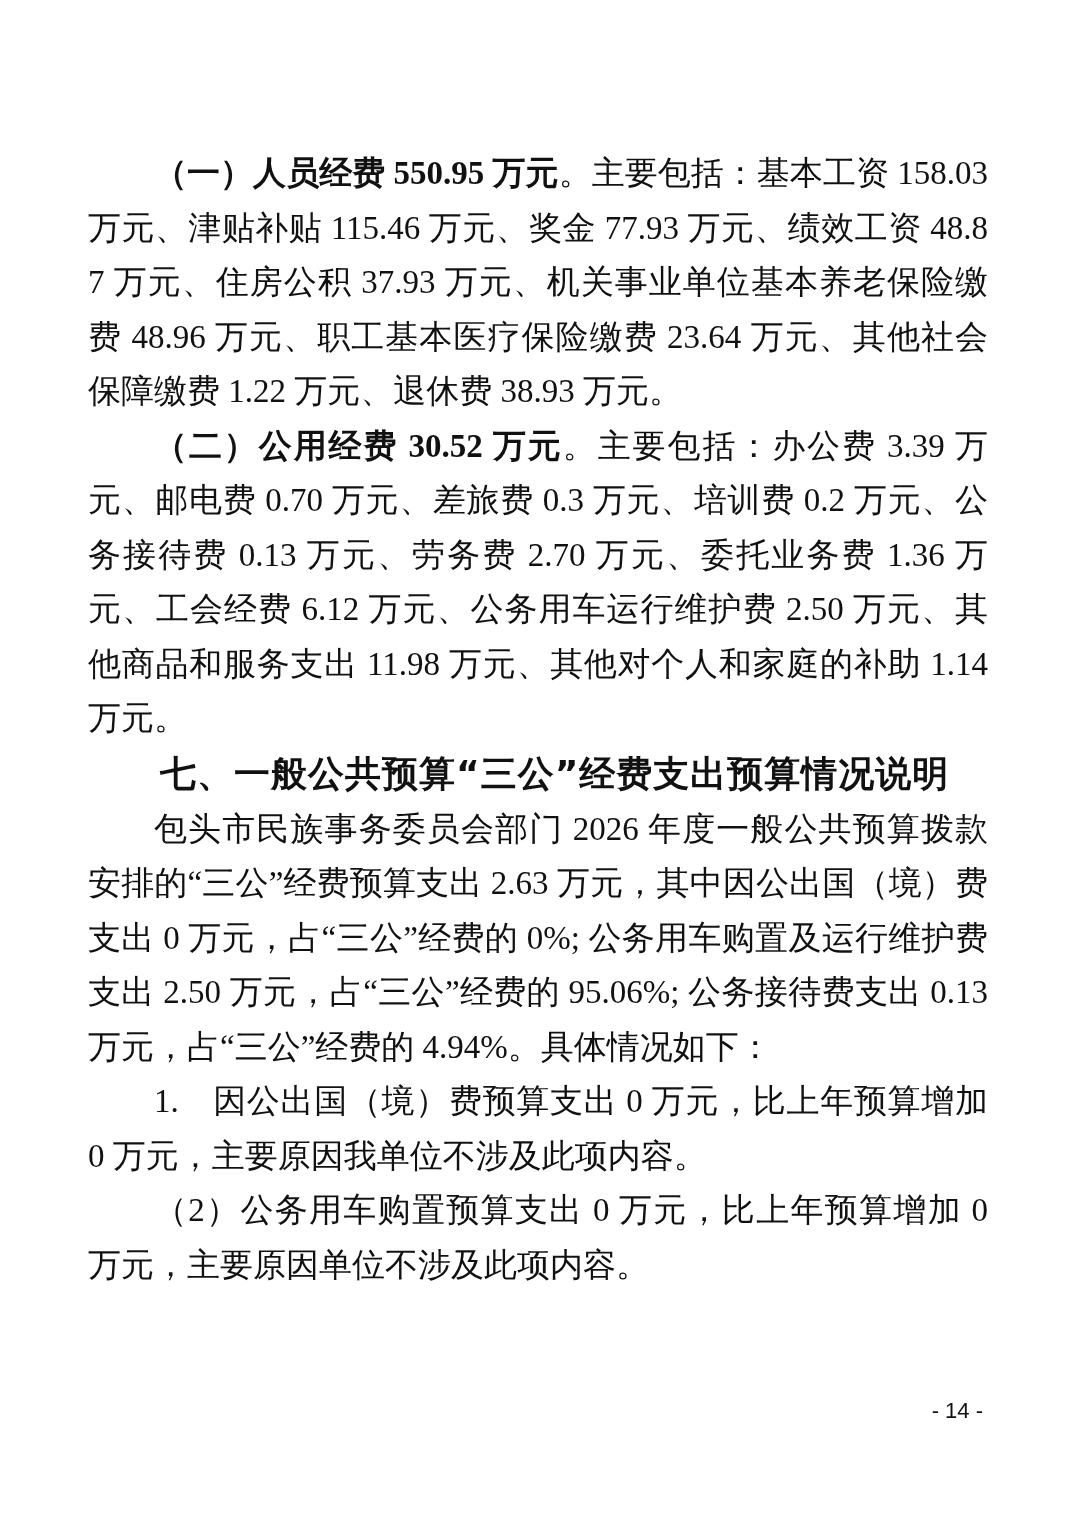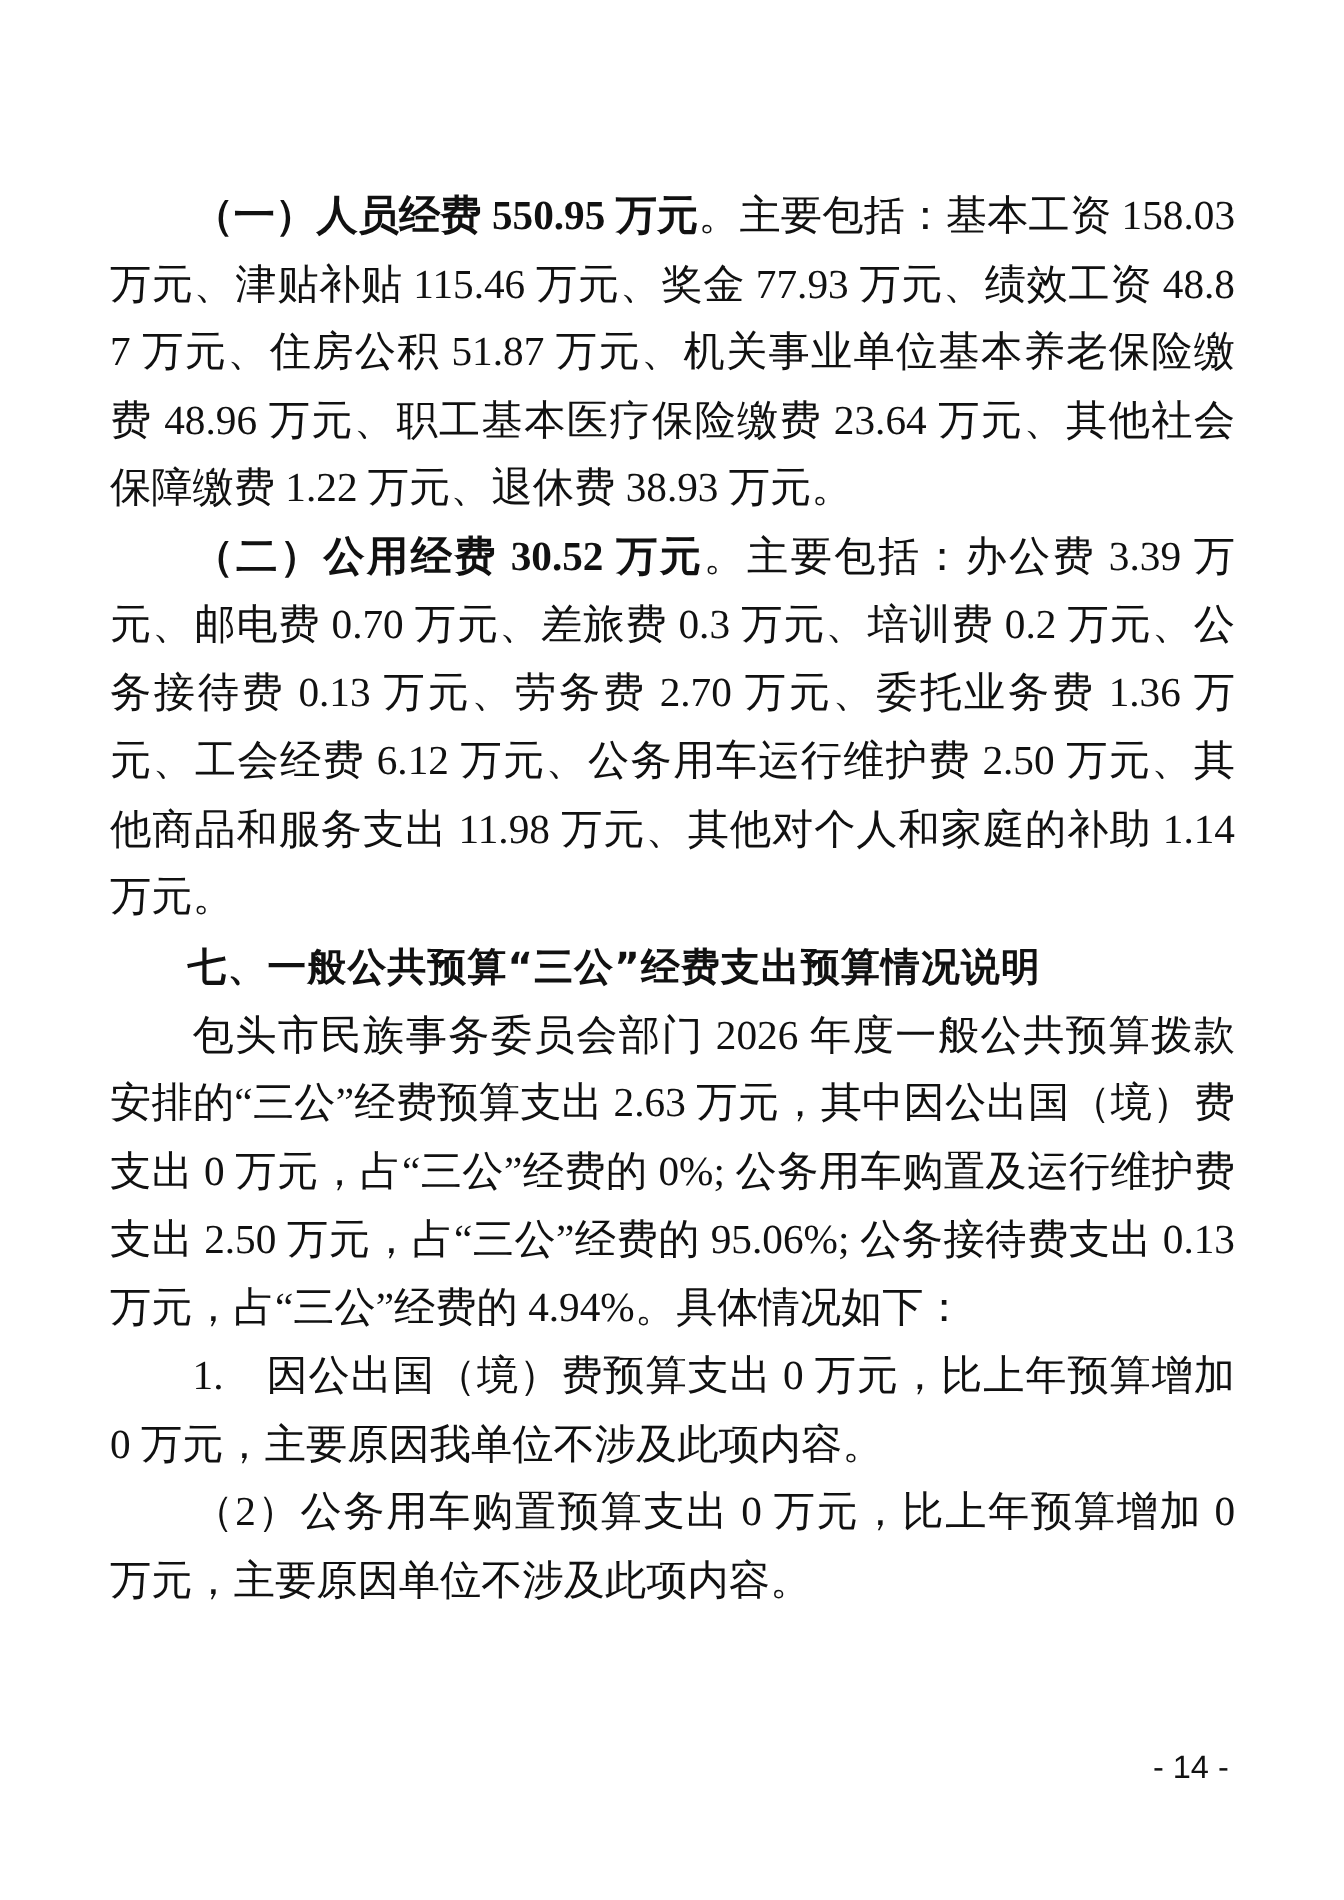--- a/index.html
+++ b/index.html
@@ -26,46 +26,46 @@
     margin: 0;
     font-size: 33px;
     line-height: 54.5px;
     text-align: justify;
     text-justify: inter-character;
     text-indent: 2em;
     word-break: break-all;
   }
   p.heading {
     margin: 0;
-    font-size: 31px;
+    font-size: 36px;
     line-height: 56px;
     text-indent: 2em;
     font-family: "DejaVu Sans", "Liberation Sans", sans-serif;
     font-weight: bold;
     letter-spacing: 1px;
   }
   .bold {
     font-weight: bold;
     margin-top: 22px;
   }
   .page-footer {
     position: absolute;
     top: 1398px;
     right: 92px;
-    font-size: 26px;
+    font-size: 22px;
     font-family: "Liberation Sans", "DejaVu Sans", sans-serif;
     color: #111111;
   }
 </style>
 </head>
 <body>
 
 <div class="page">
   <div class="doc-body" id="doc-body">
-      <p class="para"><span class="bold">（一）人员经费 550.95 万元</span><span>。主要包括：基本工资 158.03 万元、津贴补贴 115.46 万元、奖金 77.93 万元、绩效工资 48.87 万元、住房公积 51.87 万元、机关事业单位基本养老保险缴费 48.96 万元、职工基本医疗保险缴费 23.64 万元、其他社会保障缴费 1.22 万元、退休费 38.93 万元。</span></p>
+      <p class="para"><span class="bold">（一）人员经费 550.95 万元</span><span>。主要包括：基本工资 158.03 万元、津贴补贴 115.46 万元、奖金 77.93 万元、绩效工资 48.87 万元、住房公积 37.93 万元、机关事业单位基本养老保险缴费 48.96 万元、职工基本医疗保险缴费 23.64 万元、其他社会保障缴费 1.22 万元、退休费 38.93 万元。</span></p>
       <p class="para"><span class="bold">（二）公用经费 30.52 万元</span><span>。主要包括：办公费 3.39 万元、邮电费 0.70 万元、差旅费 0.3 万元、培训费 0.2 万元、公务接待费 0.13 万元、劳务费 2.70 万元、委托业务费 1.36 万元、工会经费 6.12 万元、公务用车运行维护费 2.50 万元、其他商品和服务支出 11.98 万元、其他对个人和家庭的补助 1.14 万元。</span></p>
       <p class="heading"><span class="bold">七、一般公共预算“三公”经费支出预算情况说明</span></p>
       <p class="para"><span>包头市民族事务委员会部门 2026 年度一般公共预算拨款安排的“三公”经费预算支出 2.63 万元，其中因公出国（境）费支出 0 万元，占“三公”经费的 0%; 公务用车购置及运行维护费支出 2.50 万元，占“三公”经费的 95.06%; 公务接待费支出 0.13 万元，占“三公”经费的 4.94%。具体情况如下：</span></p>
       <p class="para"><span>1.　因公出国（境）费预算支出 0 万元，比上年预算增加 0 万元，主要原因我单位不涉及此项内容。</span></p>
       <p class="para"><span>（2）公务用车购置预算支出 0 万元，比上年预算增加 0 万元，主要原因单位不涉及此项内容。</span></p>
     </div>
   <div class="page-footer">- 14 -</div>
 </div>
 
 </body></html>

